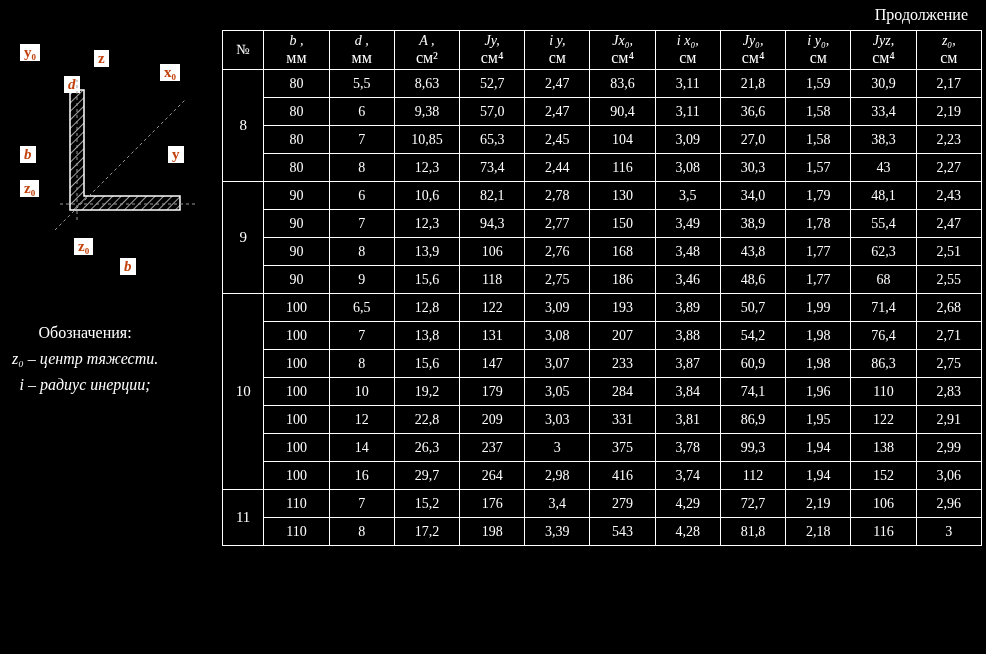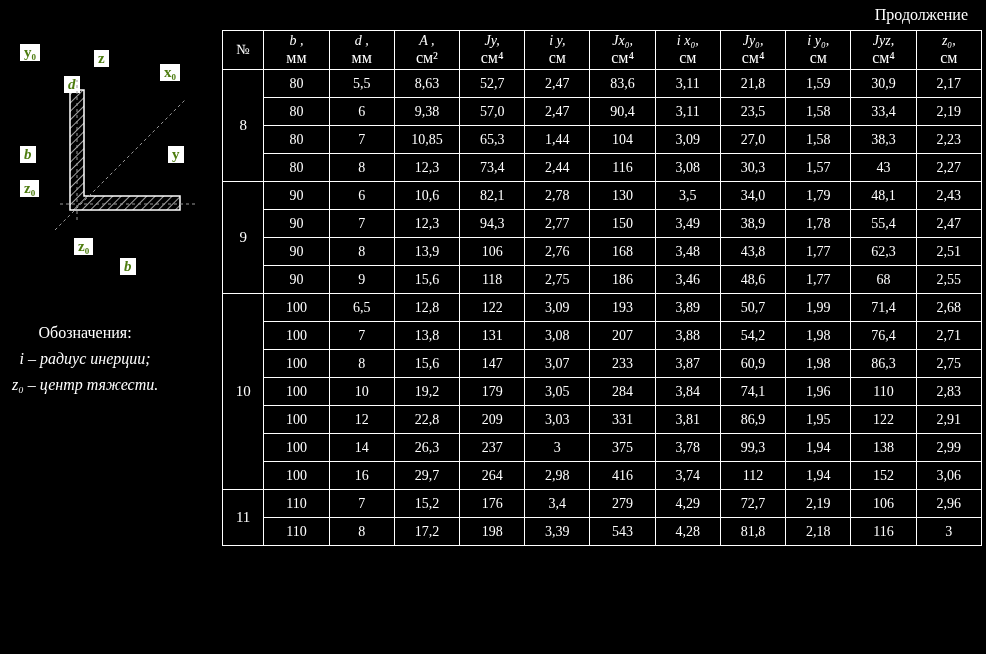--- a/index.html
+++ b/index.html
@@ -23,21 +23,21 @@
     position: absolute;
     top: 6px;
     right: 18px;
     font-size: 16px;
   }
 
   
   .diag-label {
     position: absolute;
     background: #fff;
-    color: #4d7c0f;
+    color: #c2410c;
     padding: 1px 4px;
     font-size: 15px;
     font-weight: bold;
     line-height: 1;
   }
   .diag-area {
     position: absolute;
     left: 20px;
     top: 40px;
     width: 200px;
@@ -108,22 +108,22 @@
       <path d="M 20 10 L 34 10 L 34 116 L 130 116 L 130 130 L 20 130 Z" fill="url(#hatch)" stroke="#fff" stroke-width="1.5"></path>
 
       <line x1="27" y1="140" x2="27" y2="0" stroke="#999" stroke-width="1" stroke-dasharray="3 3"></line>
       <line x1="10" y1="124" x2="145" y2="124" stroke="#999" stroke-width="1" stroke-dasharray="3 3"></line>
       <line x1="5" y1="150" x2="135" y2="20" stroke="#999" stroke-width="1" stroke-dasharray="3 3"></line>
     </svg>
   </div>
 
   <div class="notes">
     <div>Обозначения:</div>
+    <div class="italic">z₀ – центр тяжести.</div>
     <div class="italic">i – радиус инерции;</div>
-    <div class="italic">z₀ – центр тяжести.</div>
   </div>
 
   <table>
     <thead>
       <tr>
         <th class="num"><span>№</span></th>
         <th class="col">
             <span class="top">b ,</span>
             <span class="bot">мм</span>
           </th>
@@ -185,31 +185,31 @@
           <td>2,17</td>
         </tr>
         <tr>
           <td>80</td>
           <td>6</td>
           <td>9,38</td>
           <td>57,0</td>
           <td>2,47</td>
           <td>90,4</td>
           <td>3,11</td>
-          <td>23,5</td>
+          <td>36,6</td>
           <td>1,58</td>
           <td>33,4</td>
           <td>2,19</td>
         </tr>
         <tr>
           <td>80</td>
           <td>7</td>
           <td>10,85</td>
           <td>65,3</td>
-          <td>1,44</td>
+          <td>2,45</td>
           <td>104</td>
           <td>3,09</td>
           <td>27,0</td>
           <td>1,58</td>
           <td>38,3</td>
           <td>2,23</td>
         </tr>
         <tr>
           <td>80</td>
           <td>8</td>

